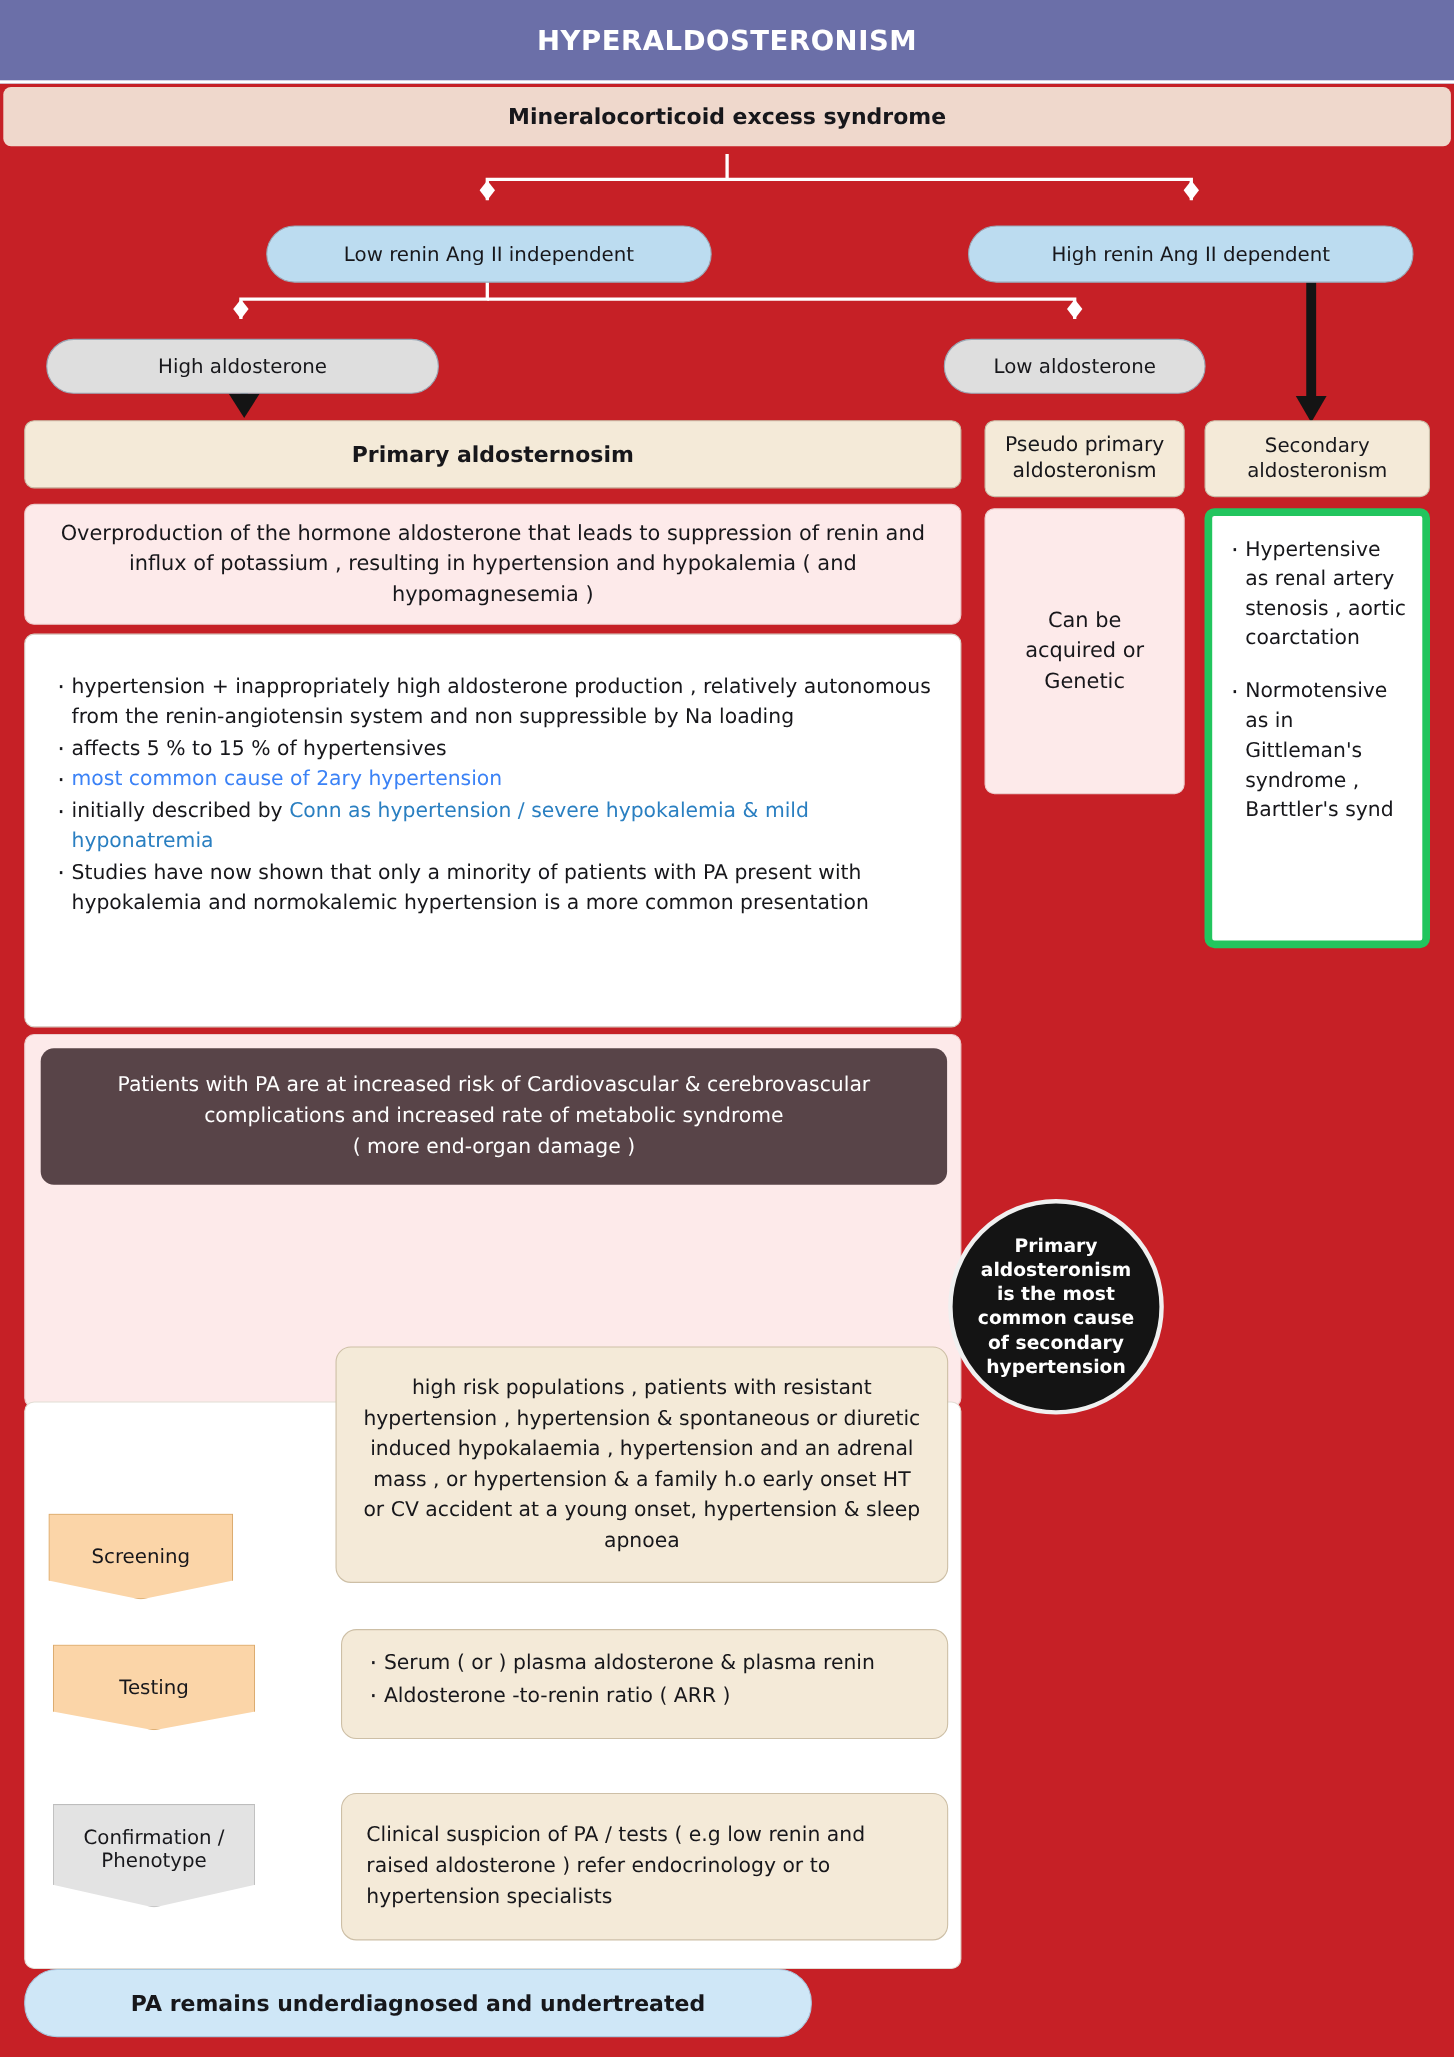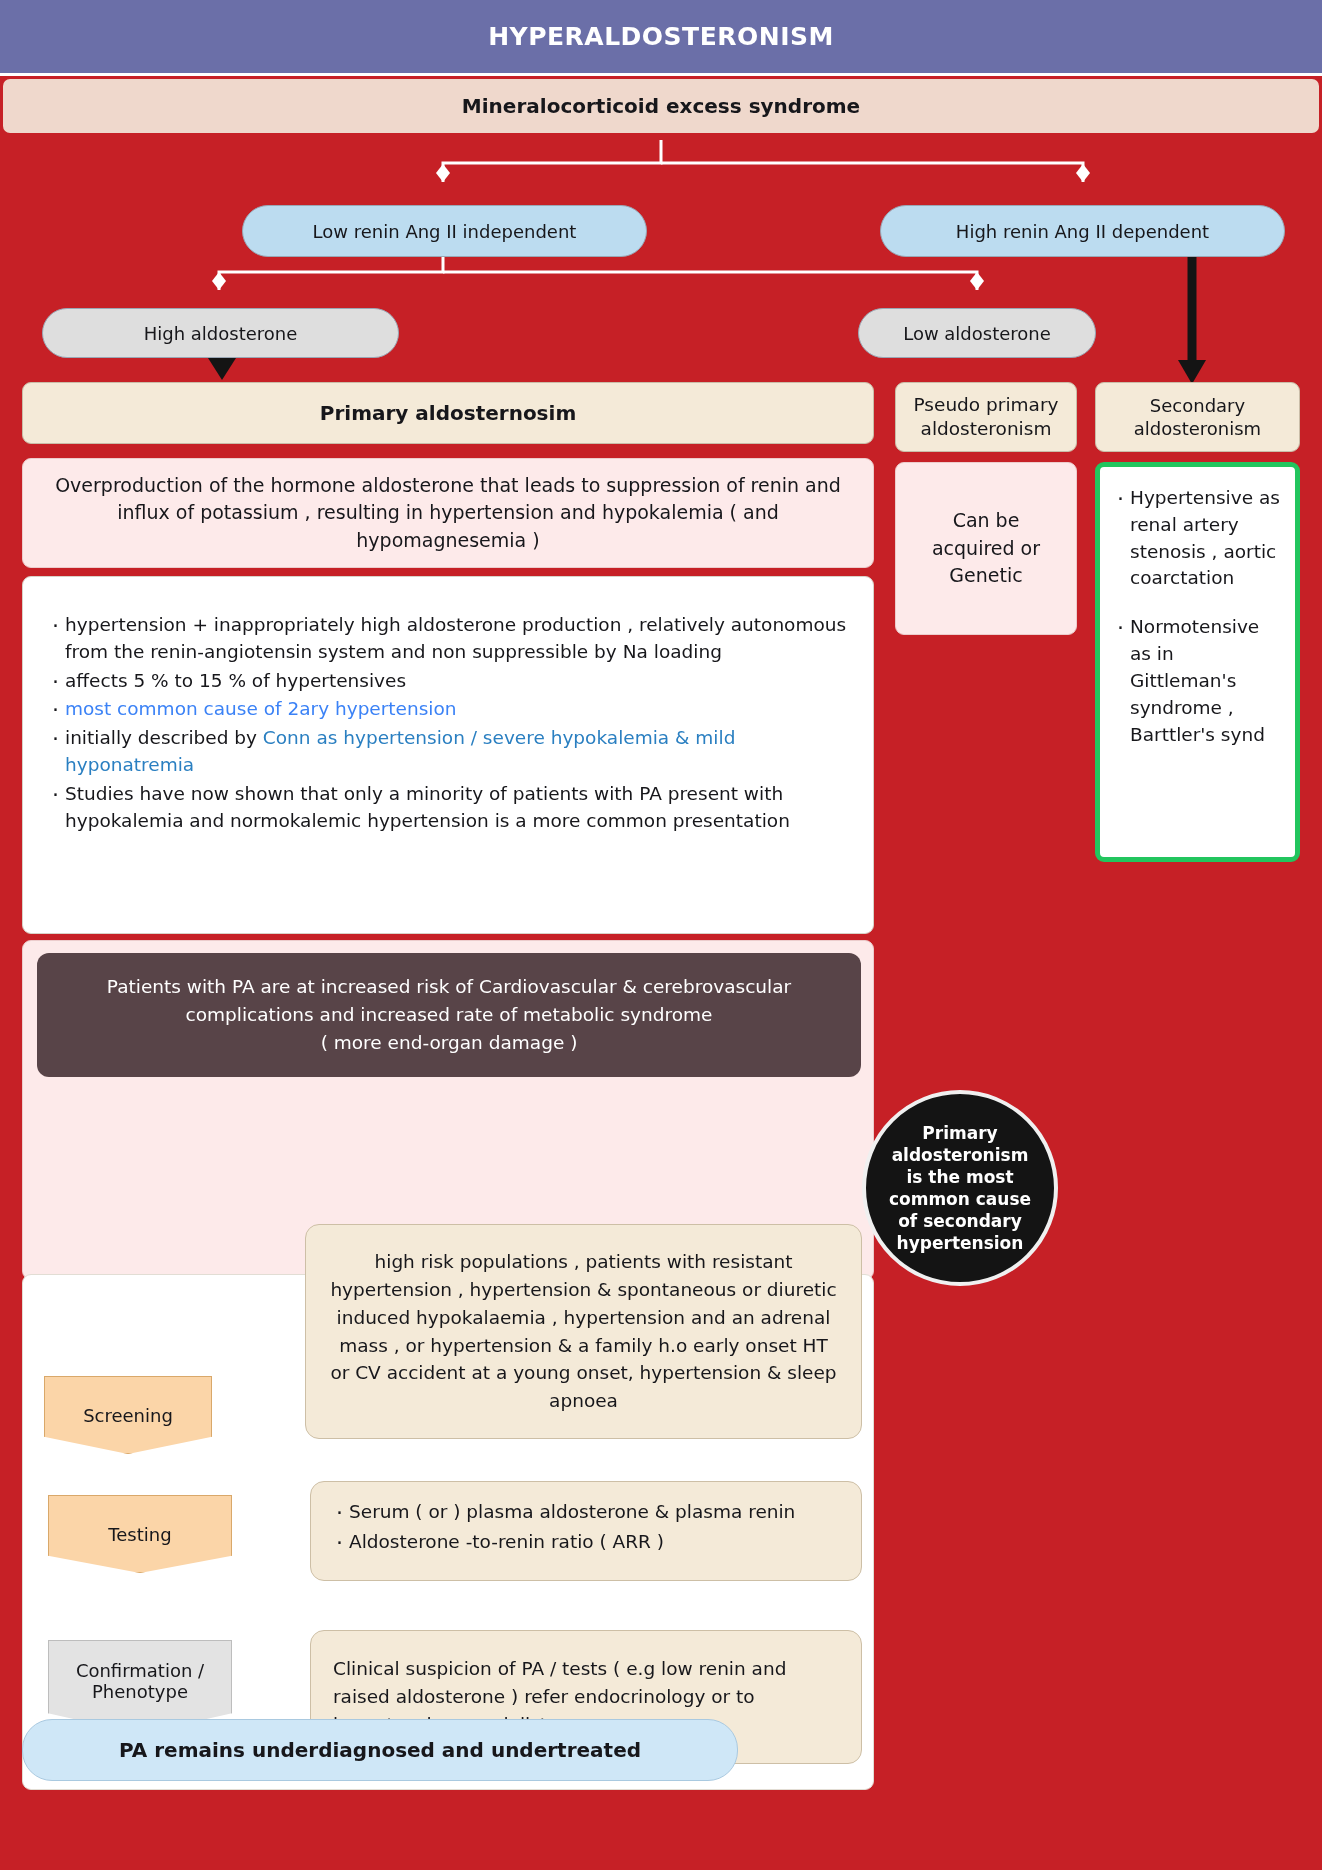--- a/index.html
+++ b/index.html
@@ -77,21 +77,21 @@
     background:#f4ead8; border:1px solid #cdbfa6; border-radius:14px;
     font-size:18.5px; color:#17171b; line-height:1.5;
   }
   .circle-note {
     position:absolute; width:196px; height:196px; border-radius:50%;
     background:#141414; border:4px solid #f0f0f0;
     display:flex; align-items:center; justify-content:center; text-align:center;
     color:#fff; font-weight:bold; font-size:17px; line-height:1.3; padding:0 18px;
   }
   .side-card {
-    background:#fff; border:5px solid #22c55e; border-radius:9px;
+    background:#fff; border:7px solid #22c55e; border-radius:9px;
     font-size:18.5px; line-height:1.45; color:#17171b;
   }
   .white-wrap {
     position:absolute; background:#fff; border-radius:9px; border:1px solid #e2ddd4;
   }
 </style>
 </head>
 <body>
 
 <div class="title-bar">
@@ -191,28 +191,28 @@
   </ul>
 </div>
 
 <div class="step grey" style="position:absolute; left:48px; top:1640px; width:184px; height:94px; padding-bottom:12px;">
   <span>Confirmation / Phenotype</span>
 </div>
 <div class="beige-box" style="position:absolute; left:310px; top:1630px; width:552px; height:134px; padding:16px 22px; text-align:left; display:flex; align-items:center;">
   <span>Clinical suspicion of PA / tests ( e.g low renin and raised aldosterone ) refer endocrinology  or to hypertension specialists</span>
 </div>
 
-<div class="blue-banner" style="position:absolute; left:22px; top:1719px; width:716px; height:62px;border-radius:30px;">
+<div class="blue-banner" style="position:absolute; left:22px; top:1790px; width:716px; height:62px;border-radius:30px;">
   <span>PA remains underdiagnosed and undertreated</span>
 </div>
 
 <div class="card-head" style="position:absolute; left:895px; top:382px; width:182px; height:70px; font-weight:normal; font-size:18.5px; line-height:1.3; padding:0 10px;">
   <span>Pseudo primary aldosteronism</span>
 </div>
-<div class="pink-box" style="position:absolute; left:895px; top:462px; width:182px; height:173px; display:flex; align-items:center; justify-content:center; padding:10px 16px;">
+<div class="pink-box" style="position:absolute; left:895px; top:462px; width:182px; height:260px; display:flex; align-items:center; justify-content:center; padding:10px 16px;">
   <span>Can be acquired or Genetic</span>
 </div>
 
 <div class="card-head" style="position:absolute; left:1095px; top:382px; width:205px; height:70px; font-weight:normal; font-size:18px; line-height:1.3; padding:0 10px;">
   <span>Secondary aldosteronism</span>
 </div>
 <div class="side-card" style="position:absolute; left:1095px; top:462px; width:205px; height:400px; padding:18px 14px;">
   <ul class="bul">
     <li style="margin-bottom:22px;"><span>Hypertensive as renal artery stenosis , aortic coarctation</span></li>
     <li><span>Normotensive as in Gittleman's syndrome , Barttler's synd</span></li>

